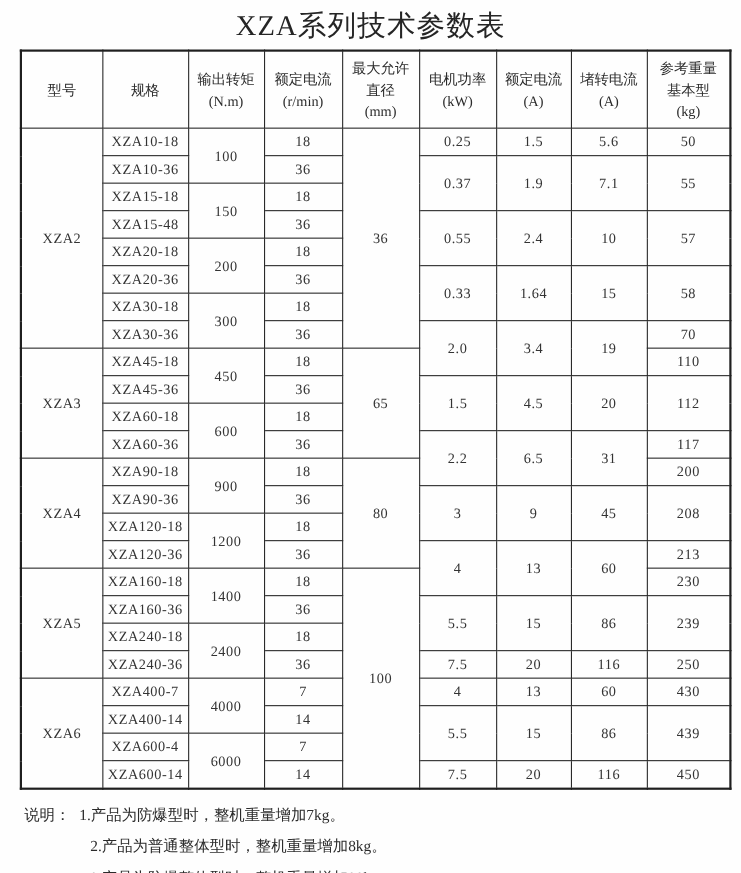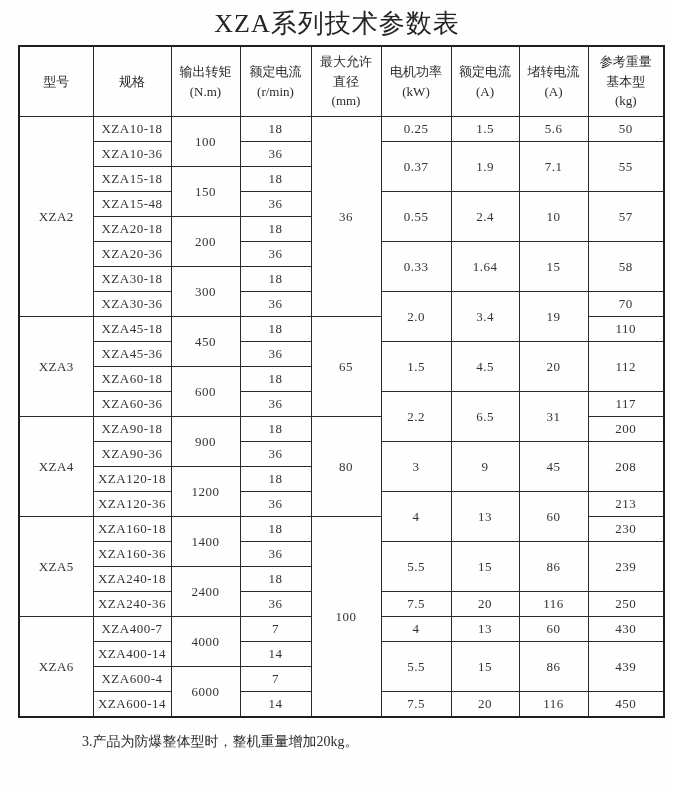--- a/index.html
+++ b/index.html
@@ -276,16 +276,20 @@
           <td>14</td>
           <td>7.5</td>
           <td>20</td>
           <td>116</td>
           <td>450</td>
         </tr>
       </tbody>
   </table>
 
   <div class="notes">
+    <div class="note-line">
+      <span class="notes-label">说明：</span><span>1.产品为防爆型时，整机重量增加7kg。</span>
+    </div>
+    <div class="note-line indent">2.产品为普通整体型时，整机重量增加8kg。</div>
     <div class="note-line indent">3.产品为防爆整体型时，整机重量增加20kg。</div>
   </div>
 
 </div>
 
 </body></html>

